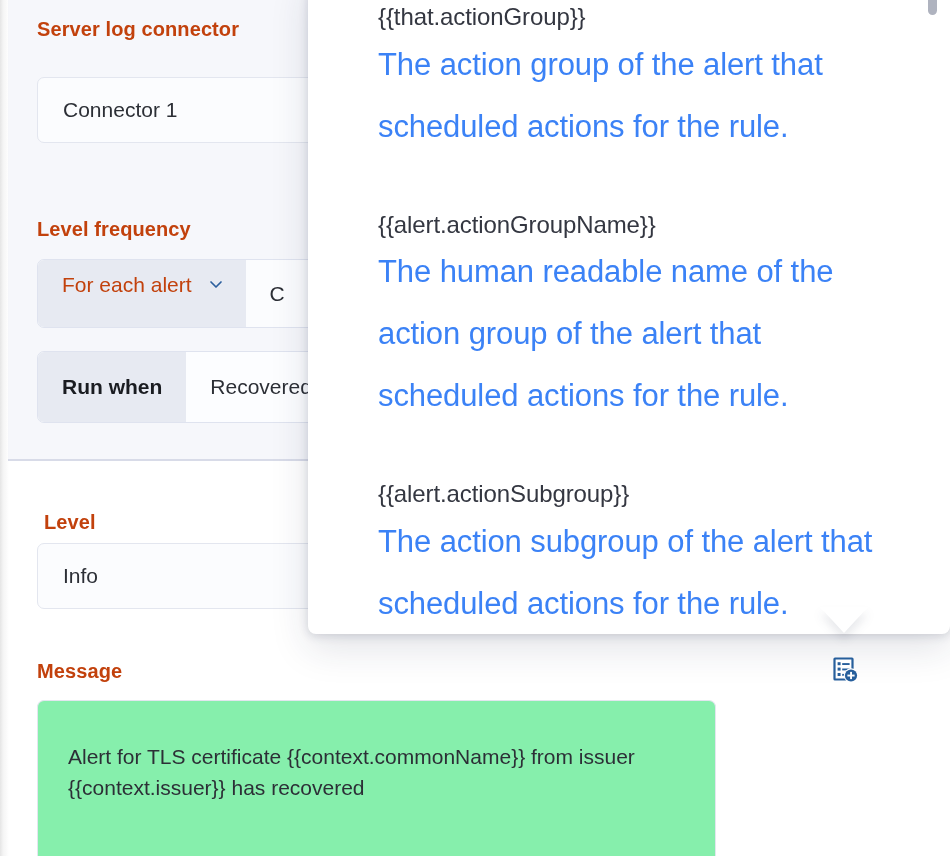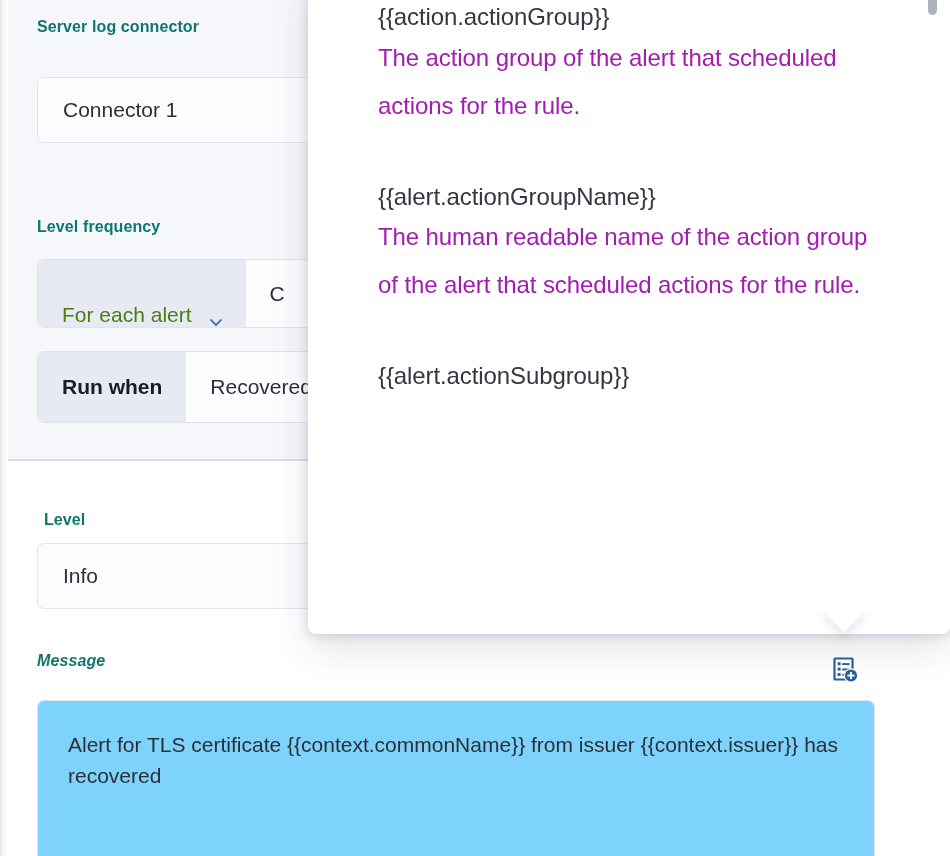--- a/index.html
+++ b/index.html
@@ -38,23 +38,23 @@
     position: absolute;
     left: 8px; top: 0;
     width: 942px;
     height: 461px;
     background: #f6f7fb;
     border-bottom: 2px solid #d8dbe8;
     box-sizing: border-box;
   }
 
   .field-label {
-    font-size: 16px;
+    font-size: 20px;
     font-weight: 700;
-    color: #0f766e;
+    color: #c2410c;
     letter-spacing: 0.1px;
   }
 
   
   .lbl-connector {
     position: absolute;
     left: 29px; top: 18px;
   }
   .connector-field {
     position: absolute;
@@ -84,24 +84,24 @@
     border: 1px solid #dfe3ef;
     border-radius: 7px;
     box-sizing: border-box;
     background: #fbfcfe;
     display: flex;
     overflow: hidden;
   }
   .freq-prepend {
     background: #e7eaf2;
     display: flex;
-    align-items: flex-end;
+    align-items: flex-start;
     padding: 13px 22px 0 24px;
     gap: 16px;
-    color: #4d7c0f;
+    color: #c2410c;
     font-size: 21px;
   }
   .freq-prepend .caret {
     display: inline-block;
     width: 16px; height: 16px;
   }
   .freq-rest {
     flex: 1;
     display: flex;
     align-items: center;
@@ -164,48 +164,48 @@
     box-sizing: border-box;
     display: flex;
     align-items: center;
     padding-left: 25px;
     font-size: 21px;
     color: #2c2f36;
   }
 
   .lbl-message {
     position: absolute;
-    left: 29px; top: 189px; font-style: italic;
+    left: 29px; top: 197px;
   }
 
   .variable-add-btn {
     position: absolute;
     left: 823px; top: 650px;
     width: 44px; height: 44px;
     display: flex;
     align-items: center;
     justify-content: center;
     background: transparent;
     border: none;
     padding: 0;
     cursor: pointer;
     z-index: 6;
   }
 
   .message-box {
     position: absolute;
     left: 29px; top: 237px;
-    width: 838px;
+    width: 679px;
     height: 156px;
-    background: #7dd3fc;
+    background: #86efac;
     border: 1px solid #e3e6ef;
     border-bottom: none;
     border-radius: 7px 7px 0 0;
     box-sizing: border-box;
-    padding: 28px 30px 0 30px;
+    padding: 40px 30px 0 30px;
     font-size: 21px;
     line-height: 1.48;
     color: #2c2f36;
     white-space: pre-wrap;
     overflow: hidden;
   }
 
   
   .popover {
     position: absolute;
@@ -228,23 +228,23 @@
   .var-entry {
     margin-bottom: 50px;
   }
   .var-name {
     font-size: 24px;
     line-height: 1.4;
     color: #343741;
     letter-spacing: -0.1px;
   }
   .var-desc {
-    font-size: 24px;
+    font-size: 31px;
     line-height: 2;
-    color: #a21caf;
+    color: #3b82f6;
     letter-spacing: -0.1px;
     max-width: 505px;
   }
   .popover-scrollbar-track {
     position: absolute;
     right: 8px; top: 0;
     width: 14px; height: 100%;
   }
   .popover-scrollbar-thumb {
     position: absolute;
@@ -311,31 +311,32 @@
 
     <div class="message-box">Alert for TLS certificate {{context.commonName}} from issuer {{context.issuer}} has recovered</div>
   </div>
 
   <div class="left-edge-shadow"></div>
 
   <div class="popover">
     <div class="popover-scroll">
 
       <div class="var-entry">
-        <div class="var-name">{{action.actionGroup}}</div>
+        <div class="var-name">{{that.actionGroup}}</div>
         <div class="var-desc">The action group of the alert that scheduled actions for the rule.</div>
       </div>
 
       <div class="var-entry">
         <div class="var-name">{{alert.actionGroupName}}</div>
         <div class="var-desc">The human readable name of the action group of the alert that scheduled actions for the rule.</div>
       </div>
 
       <div class="var-entry">
         <div class="var-name">{{alert.actionSubgroup}}</div>
+        <div class="var-desc">The action subgroup of the alert that scheduled actions for the rule.</div>
       </div>
 
     </div>
 
     <div class="popover-scrollbar-track">
       <div class="popover-scrollbar-thumb"></div>
     </div>
   </div>
 
   <div class="popover-arrow"></div>

